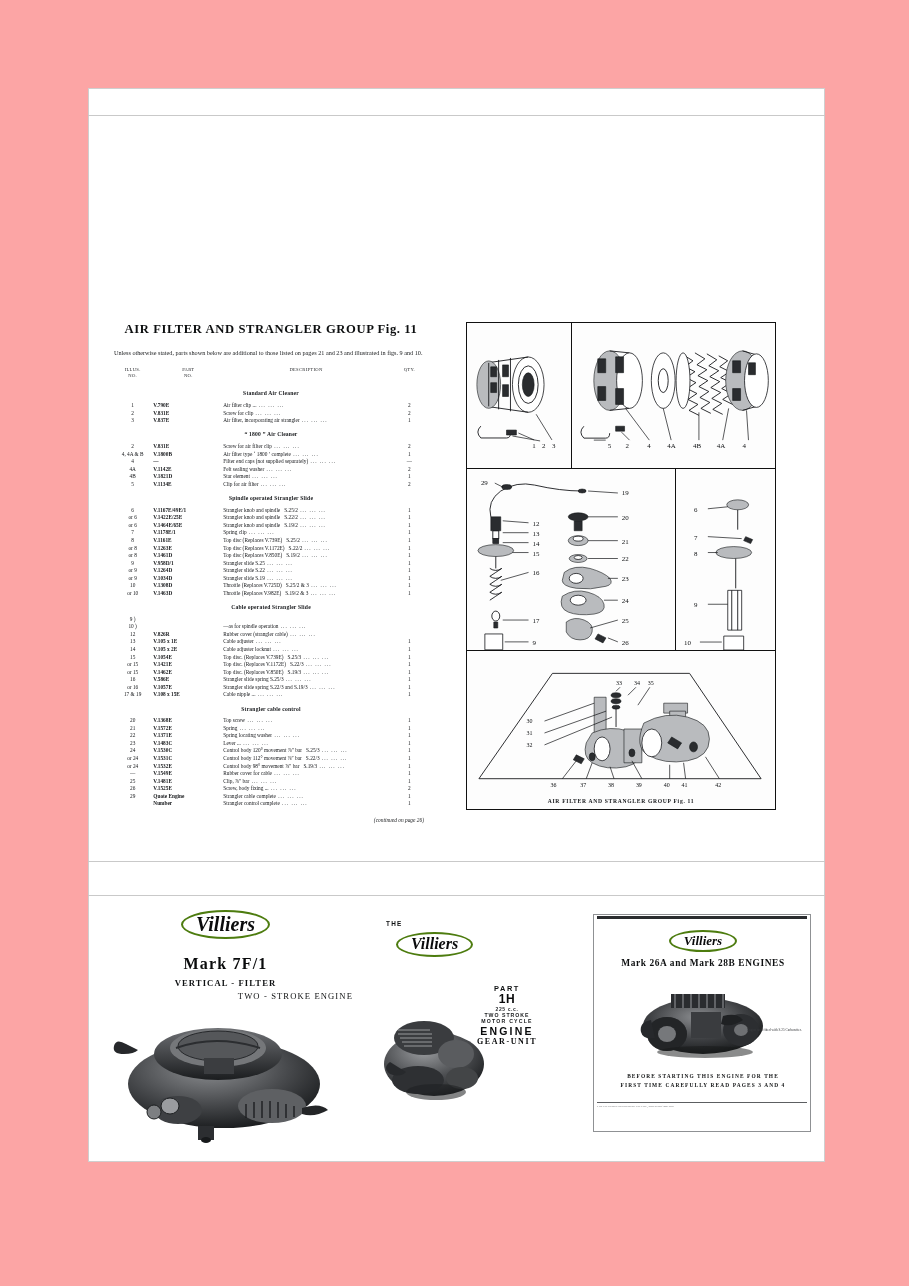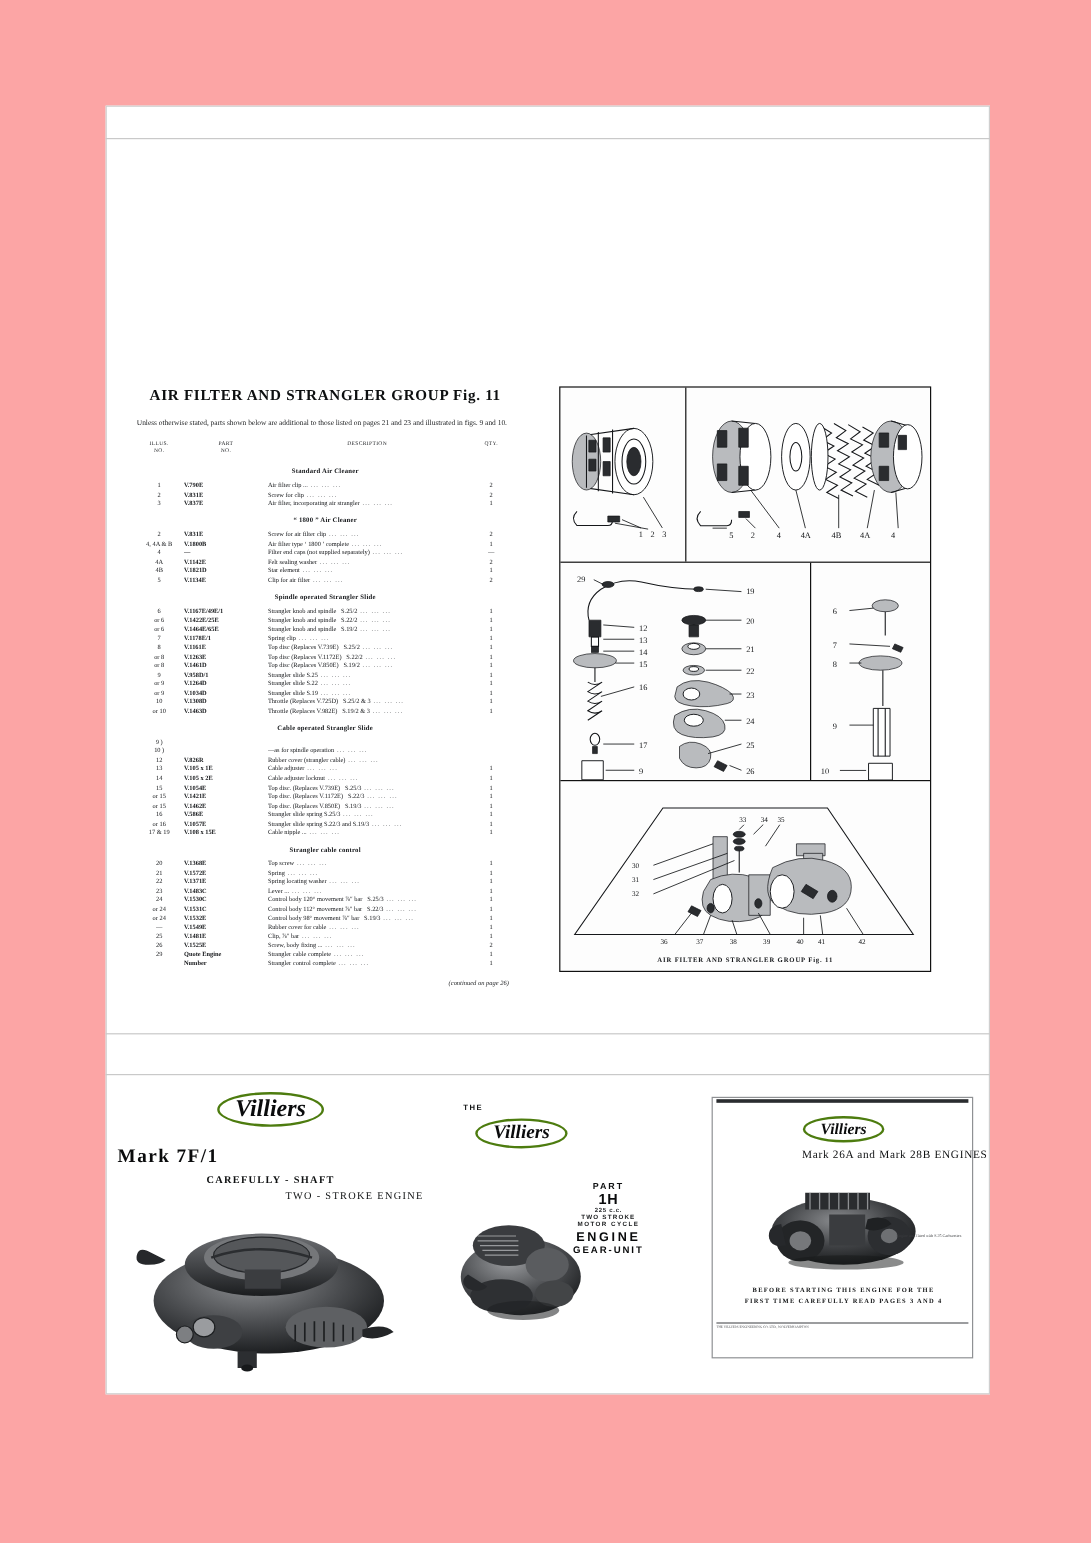--- a/index.html
+++ b/index.html
@@ -154,41 +154,41 @@
     text-align: center;
     line-height: 1;
   }
   .vil-oval {
     display: inline-block;
     border: 2px solid #4d7c0f;
     border-radius: 50%;
     padding: 2px 13px 3px 13px;
   }
   .c1-logo { margin-top: 14px; font-size: 20px; }
-  .c1-mark { margin-top: 16px; font-weight:bold; font-size:16px; letter-spacing:1.2px; color:#0a0b0c;}
+  .c1-mark { margin-top: 16px; text-align:center; font-weight:bold; font-size:16px; letter-spacing:1.2px; color:#0a0b0c;}
   .c1-sub1 { margin-top: 5px; text-align:center; font-weight:bold; font-size:8.6px; letter-spacing:1.1px; color:#0f1112;}
   .c1-sub2 { margin-top: 3px; text-align:right; font-weight:normal; font-size:8.6px; letter-spacing:1.1px; color:#0f1112;}
   .c1-img  { position:absolute; left:8px; top:118px; width:238px; height:130px; }
 
   .c2-the  { position:absolute; left:8px; top:24px; font-size:6.4px; font-weight:bold; letter-spacing:1.3px; color:#0f1112; font-family:"Liberation Sans", sans-serif;}
   .c2-logo { position:absolute; left:18px; top:36px; font-size:16px; }
   .c2-block{ position:absolute; right:8px; top:88px; width:96px; text-align:center; }
   .c2-mark { font-family:"Liberation Sans", sans-serif; font-weight:bold; font-size:7.4px; letter-spacing:1.6px; color:#0f1112;}
   .c2-1h   { font-family:"Liberation Sans", sans-serif; font-weight:bold; font-size:12px; letter-spacing:0.5px; color:#090a0b; line-height:1.05; }
   .c2-cc   { font-family:"Liberation Sans", sans-serif; font-weight:bold; font-size:5px; letter-spacing:0.6px; color:#2a2c2f;}
   .c2-ts   { font-family:"Liberation Sans", sans-serif; font-weight:bold; font-size:5.2px; letter-spacing:1px; color:#17191b;}
   .c2-mc   { font-family:"Liberation Sans", sans-serif; font-weight:bold; font-size:5.2px; letter-spacing:1.2px; color:#17191b;}
   .c2-eng  { font-family:"Liberation Sans", sans-serif; font-weight:bold; font-size:10.5px; letter-spacing:2.2px; color:#090a0b; margin-top:1px;text-align:center;}
-  .c2-gu   { font-family:Liberation Sans, sans-serif; font-weight:bold; font-size:8px; letter-spacing:1.6px; color:#090a0b;}
+  .c2-gu   { font-family:Liberation Serif, serif; font-weight:bold; font-size:8px; letter-spacing:1.6px; color:#090a0b;}
   .c2-img  { position:absolute; left:0px; top:108px; width:118px; height:102px; }
 
   .c3-frame{ position:absolute; left:10px; top:18px; width:218px; height:218px; border:1px solid #8f9194;}
   .c3-rule { position:absolute; left:14px; top:20px; width:210px; height:3px; background:#2a2c2f;}
   .c3-logo { position:absolute; left:0; right:0; top:34px; font-size:13px;}
-  .c3-mark { position:absolute; left:0; right:0; top:62px; text-align:right; font-weight:normal; font-size:9.4px; letter-spacing:0.6px; color:#0d0f10;}
+  .c3-mark { position:absolute; left:0; right:0; top:62px; text-align:center; font-weight:bold; font-size:9.4px; letter-spacing:0.6px; color:#0d0f10;}
   .c3-img  { position:absolute; left:42px; top:80px; width:158px; height:86px;}
   .c3-note { position:absolute; right:14px; top:132px; width:62px; font-size:3.4px; line-height:1.5; color:#3a3c3f;}
   .c3-warn { position:absolute; left:16px; right:16px; top:176px; text-align:center; font-weight:bold; font-size:5.4px; letter-spacing:1.1px; line-height:1.75; color:#121415;}
   .c3-foot { position:absolute; left:14px; top:206px; width:210px; border-top:1px solid #5c5e61; }
   .c3-foot span { display:block; font-size:2.8px; color:#4d4f52; padding-top:2px; }
 </style>
 </head>
 <body>
 
 <div id="page">
@@ -730,21 +730,21 @@
     <div class="dg-caption">AIR FILTER AND STRANGLER GROUP  Fig. 11</div>
   </div>
 
   <div class="covers">
 
     <div class="cover cover-1">
       <div class="vil-logo c1-logo">
         <span class="vil-oval">Villiers</span>
       </div>
       <div class="c1-mark">Mark  7F/1</div>
-      <div class="c1-sub1">CAREFULLY - SHAFT</div>
+      <div class="c1-sub1">VERTICAL - FILTER</div>
       <div class="c1-sub2">TWO - STROKE  ENGINE</div>
       <div class="c1-img">
         <svg viewBox="0 0 238 130" preserveAspectRatio="xMidYMid meet">
           <defs>
             <radialGradient id="g1" cx="42%" cy="32%" r="72%">
               <stop offset="0%" stop-color="#8d8f92"></stop>
               <stop offset="55%" stop-color="#4a4c4f"></stop>
               <stop offset="100%" stop-color="#17191b"></stop>
             </radialGradient>
             <linearGradient id="g1b" x1="0" y1="0" x2="0" y2="1">

